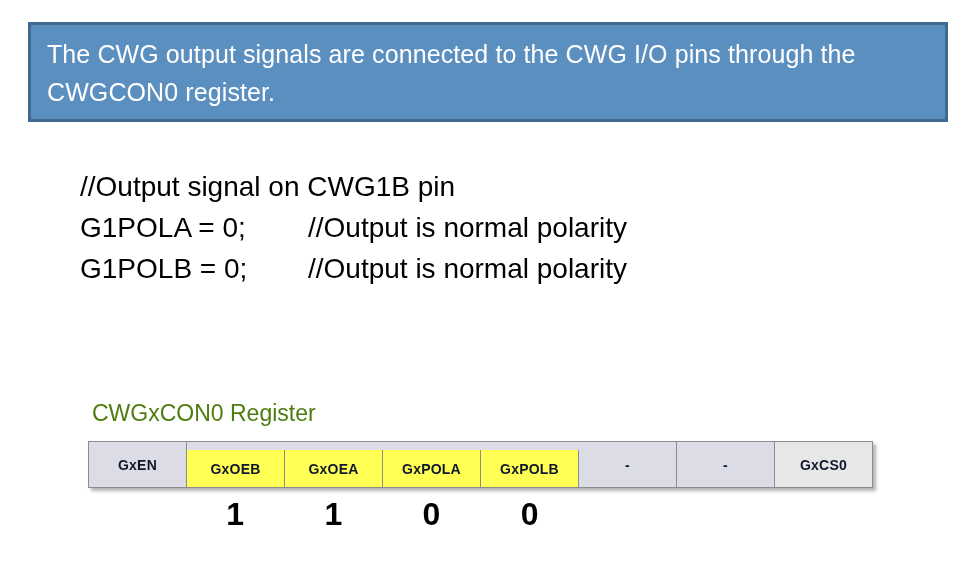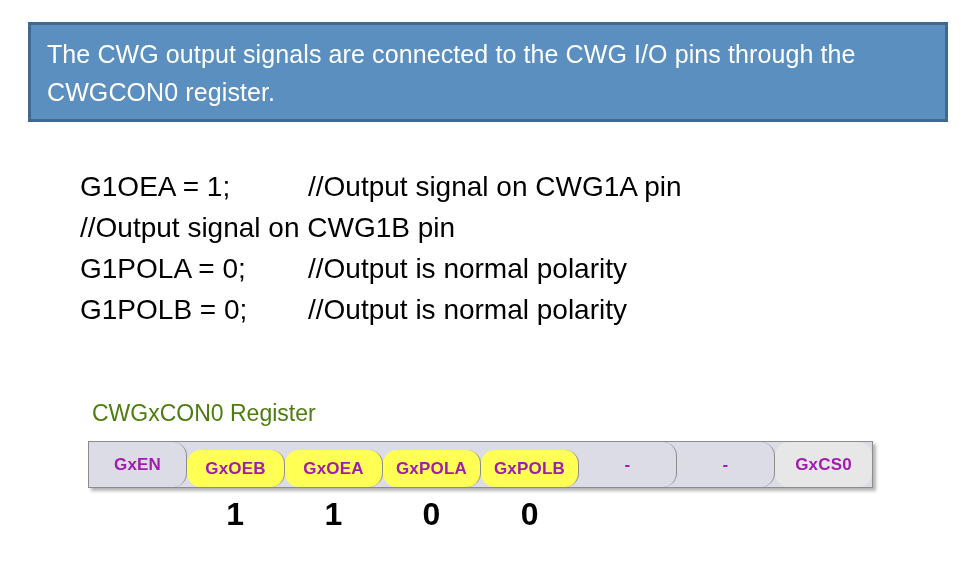--- a/index.html
+++ b/index.html
@@ -80,25 +80,24 @@
     box-shadow: 3px 3px 3px rgba(120,120,120,0.55);
     background: #dcdce6;
   }
   .reg-cell {
     flex: 1 1 0;
     box-sizing: border-box;
     border-right: 1px solid #8c8c8c;
     display: flex;
     align-items: center;
     justify-content: center;
-    font-size: 17px;
+    font-size: 14px;
     font-weight: bold;
-    color: #a21caf;
+    color: #0f172a;
     letter-spacing: 0.2px;
-    border-radius: 14px;
   }
   .reg-cell:last-child { border-right: none; }
   .reg-cell.gray     { background: #dcdce6; }
   .reg-cell.yellow   { background: #ffff54; margin-top: 8px; }
   .reg-cell.lightgray{ background: #e7e7e7; }
 
   
   .bit-row {
     position: absolute;
     left: 88px;
@@ -118,24 +117,20 @@
   }
 </style>
 </head>
 <body>
 
 <div class="banner">
   <div class="banner-text">The CWG output signals are connected to the CWG I/O pins through the CWGCON0 register.</div>
 </div>
 
 <div class="code-block">
-  <div class="code-line">
-    <span class="code-stmt">G1OEA = 1;</span>
-    <span class="code-comment">//Output signal on CWG1A pin</span>
-  </div>
   <div class="code-line">
     <span class="code-comment">//Output signal on CWG1B pin</span>
   </div>
   <div class="code-line">
     <span class="code-stmt">G1POLA = 0;</span>
     <span class="code-comment">//Output is normal polarity</span>
   </div>
   <div class="code-line">
     <span class="code-stmt">G1POLB = 0;</span>
     <span class="code-comment">//Output is normal polarity</span>

